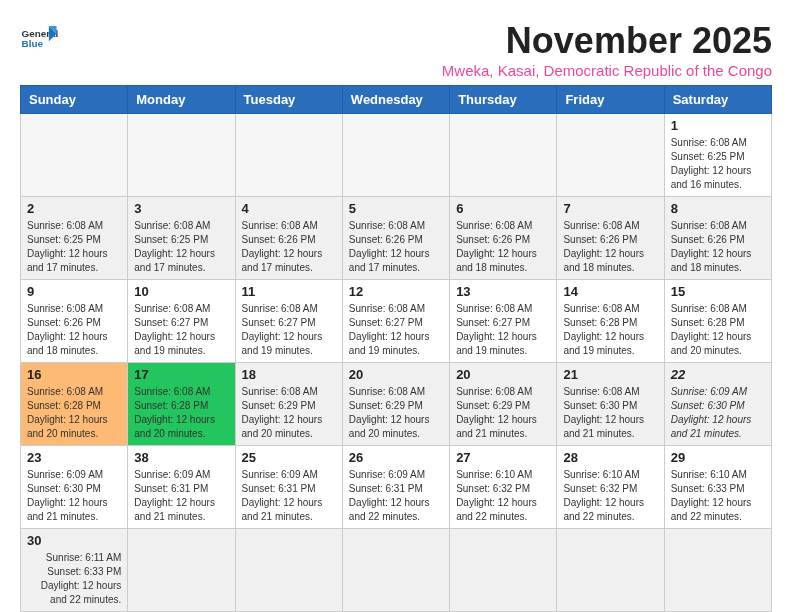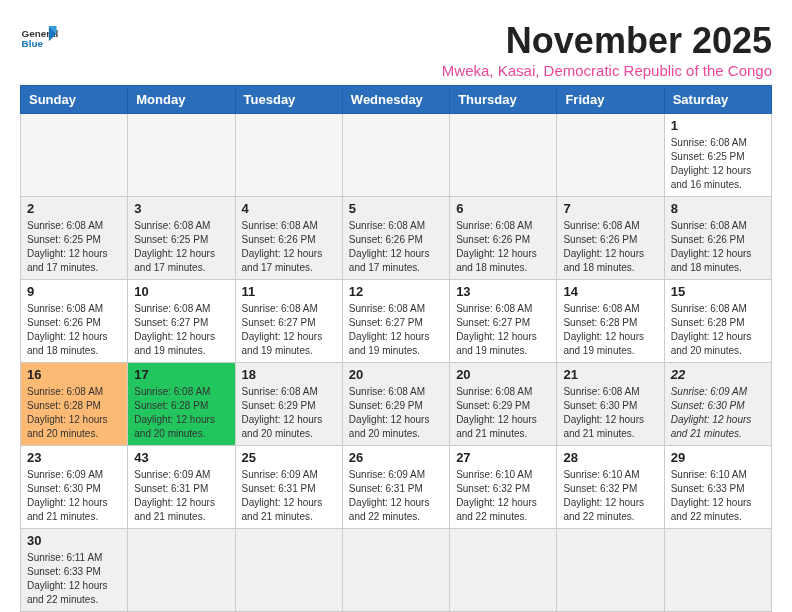--- a/index.html
+++ b/index.html
@@ -280,21 +280,21 @@
       </tr>
       <tr>
         <td>
           <span class="day-number">23</span>
           <div class="day-info" style="white-space: pre-line;">Sunrise: 6:09 AM
 Sunset: 6:30 PM
 Daylight: 12 hours
 and 21 minutes.</div>
         </td>
         <td>
-          <span class="day-number">43</span>
+          <span class="day-number">38</span>
           <div class="day-info" style="white-space: pre-line;">Sunrise: 6:09 AM
 Sunset: 6:31 PM
 Daylight: 12 hours
 and 21 minutes.</div>
         </td>
         <td>
           <span class="day-number">25</span>
           <div class="day-info" style="white-space: pre-line;">Sunrise: 6:09 AM
 Sunset: 6:31 PM
 Daylight: 12 hours
@@ -325,21 +325,21 @@
           <span class="day-number">29</span>
           <div class="day-info" style="white-space: pre-line;">Sunrise: 6:10 AM
 Sunset: 6:33 PM
 Daylight: 12 hours
 and 22 minutes.</div>
         </td>
       </tr>
       <tr>
         <td style="background: rgb(240, 240, 240);">
           <span class="day-number">30</span>
-          <div class="day-info" style="white-space: pre-line;">Sunrise: 6:11 AM
+          <div class="day-info" style="white-space: pre-line; text-align: right;">Sunrise: 6:11 AM
 Sunset: 6:33 PM
 Daylight: 12 hours
 and 22 minutes.</div>
         </td>
         <td class="empty" style="background: rgb(240, 240, 240);"></td>
         <td class="empty" style="background: rgb(240, 240, 240);"></td>
         <td class="empty" style="background: rgb(240, 240, 240);"></td>
         <td class="empty" style="background: rgb(240, 240, 240);"></td>
         <td class="empty" style="background: rgb(240, 240, 240);"></td>
         <td class="empty" style="background: rgb(240, 240, 240);"></td>

